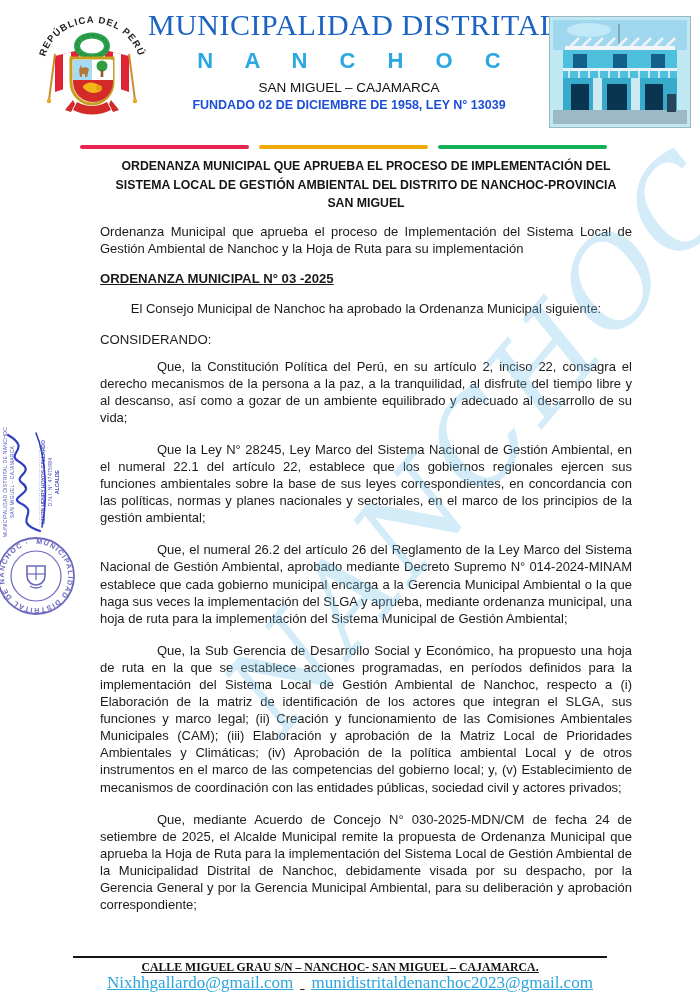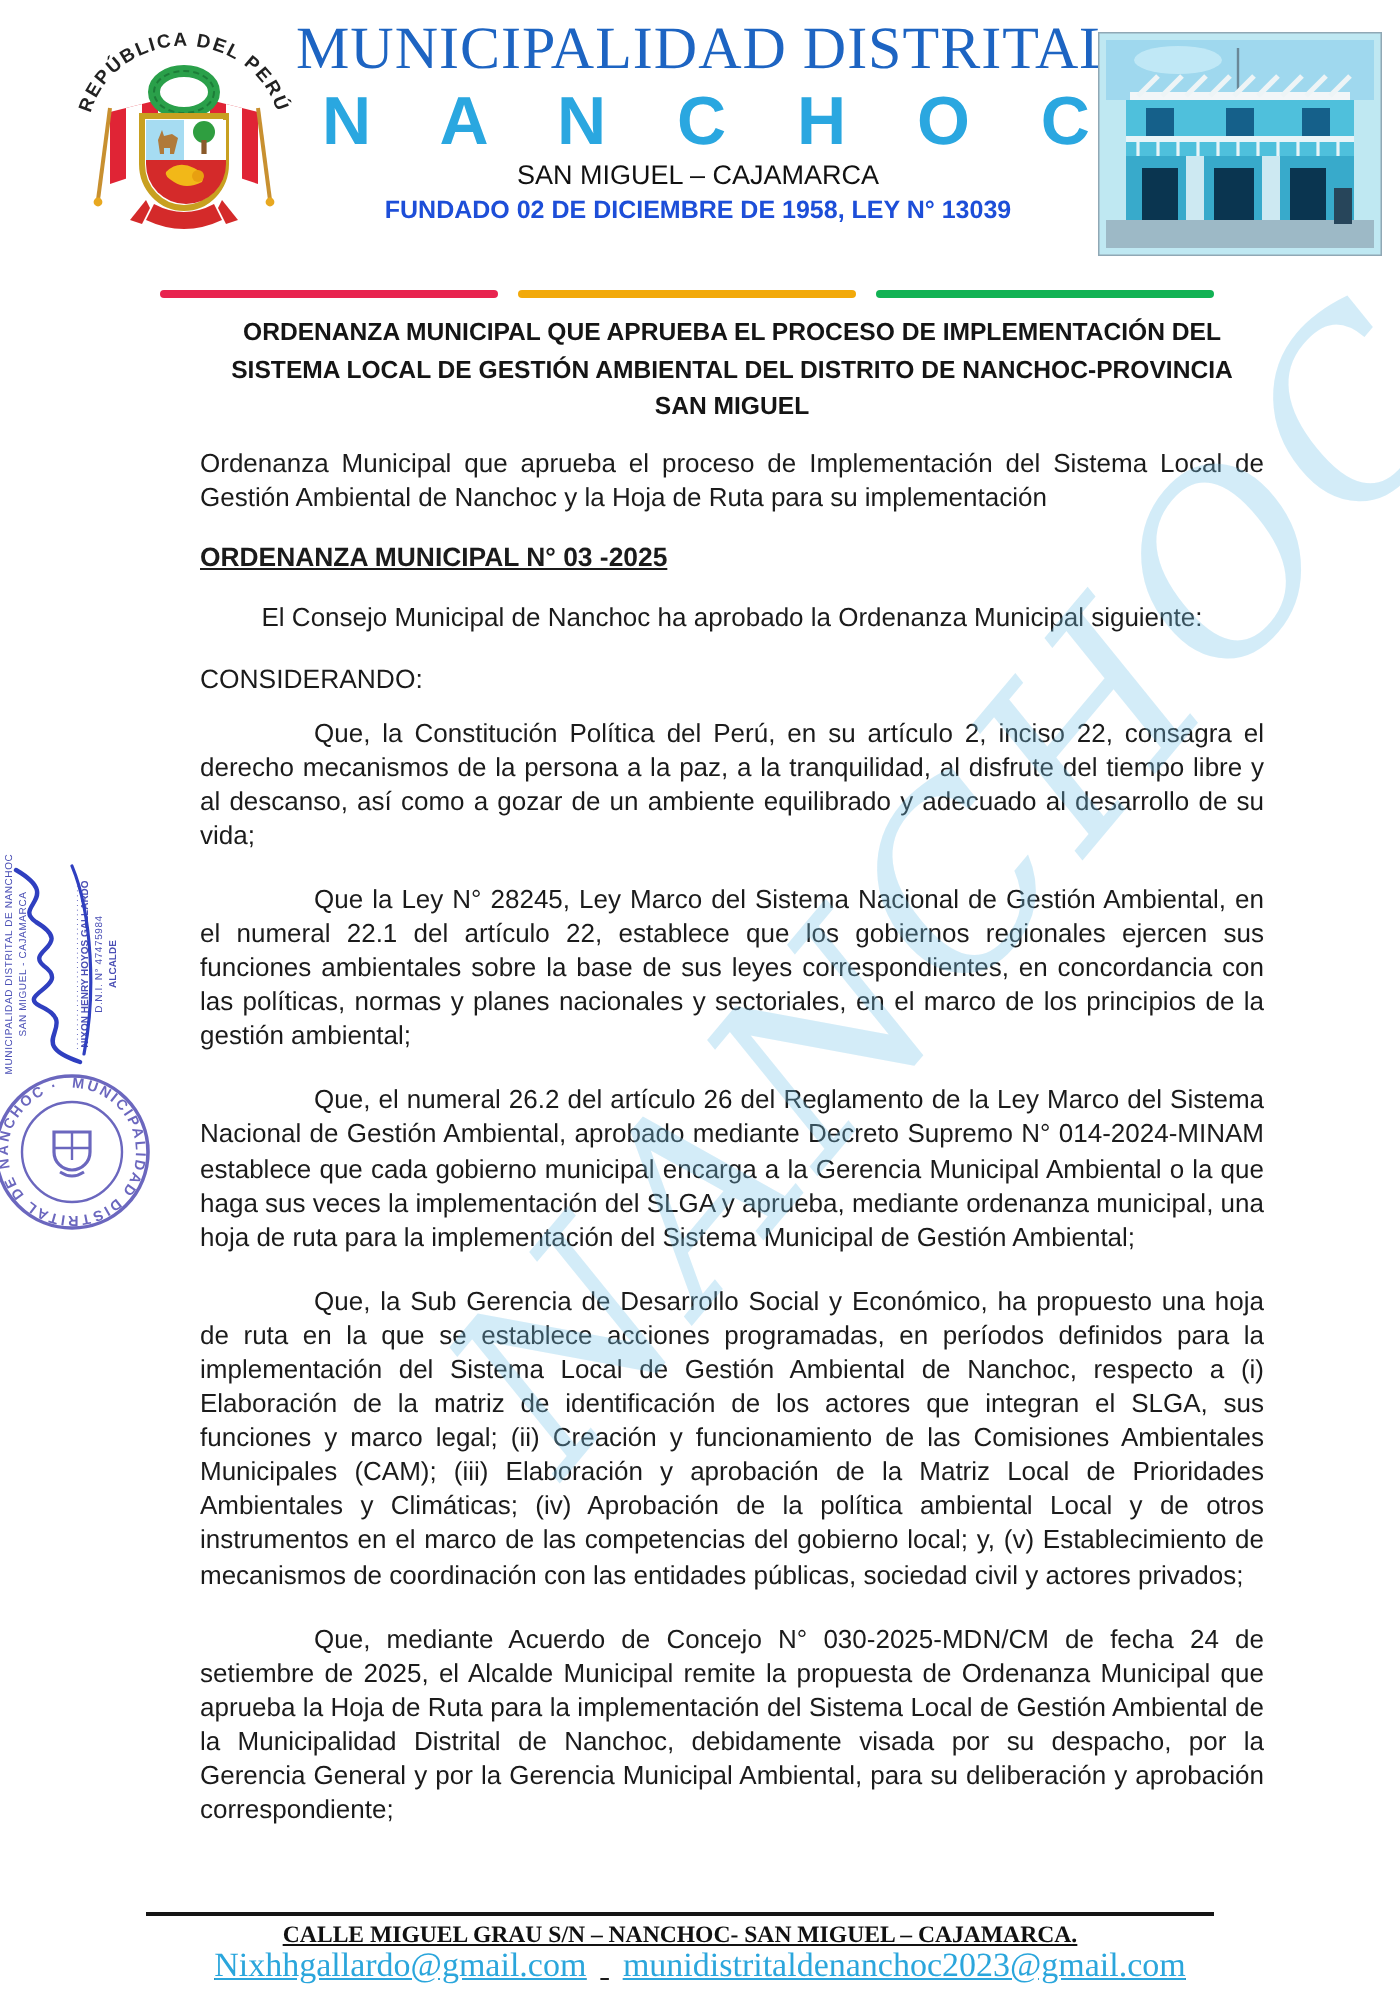--- a/index.html
+++ b/index.html
@@ -9,21 +9,21 @@
   }
   
   .header{position:absolute;top:0;left:0;width:700px;height:146px;}
   .coat{position:absolute;left:33px;top:4px;width:118px;height:128px;}
   .head-center{position:absolute;left:148px;top:8px;width:402px;text-align:center;}
   .head-title1{
     font-family:"Liberation Serif",serif;font-size:30px;color:#1d64c2;
     letter-spacing:.5px;white-space:nowrap;line-height:34px;
   }
   .head-title2{
-    font-size:34px;font-weight:bold;color:#2aa7e0;letter-spacing:13px;
+    font-size:22px;font-weight:bold;color:#2aa7e0;letter-spacing:13px;
     line-height:30px;margin-top:4px;white-space:nowrap;text-indent:13px;
   }
   .head-sub1{font-size:13.5px;font-weight:normal;color:#111;line-height:18px;margin-top:3px;}
   .head-sub2{font-size:12.5px;font-weight:bold;color:#1d4ed8;line-height:16px;}
   .photo{position:absolute;left:549px;top:16px;width:142px;height:112px;}
   
   .divider{position:absolute;top:145px;left:0;width:700px;height:4px;}
   .divider span{position:absolute;top:0;height:3.5px;width:169px;border-radius:2px;display:block;}
   .seg-red{left:80px;background:#e8244f;}
   .seg-yellow{left:259px;background:#f2a90a;}

